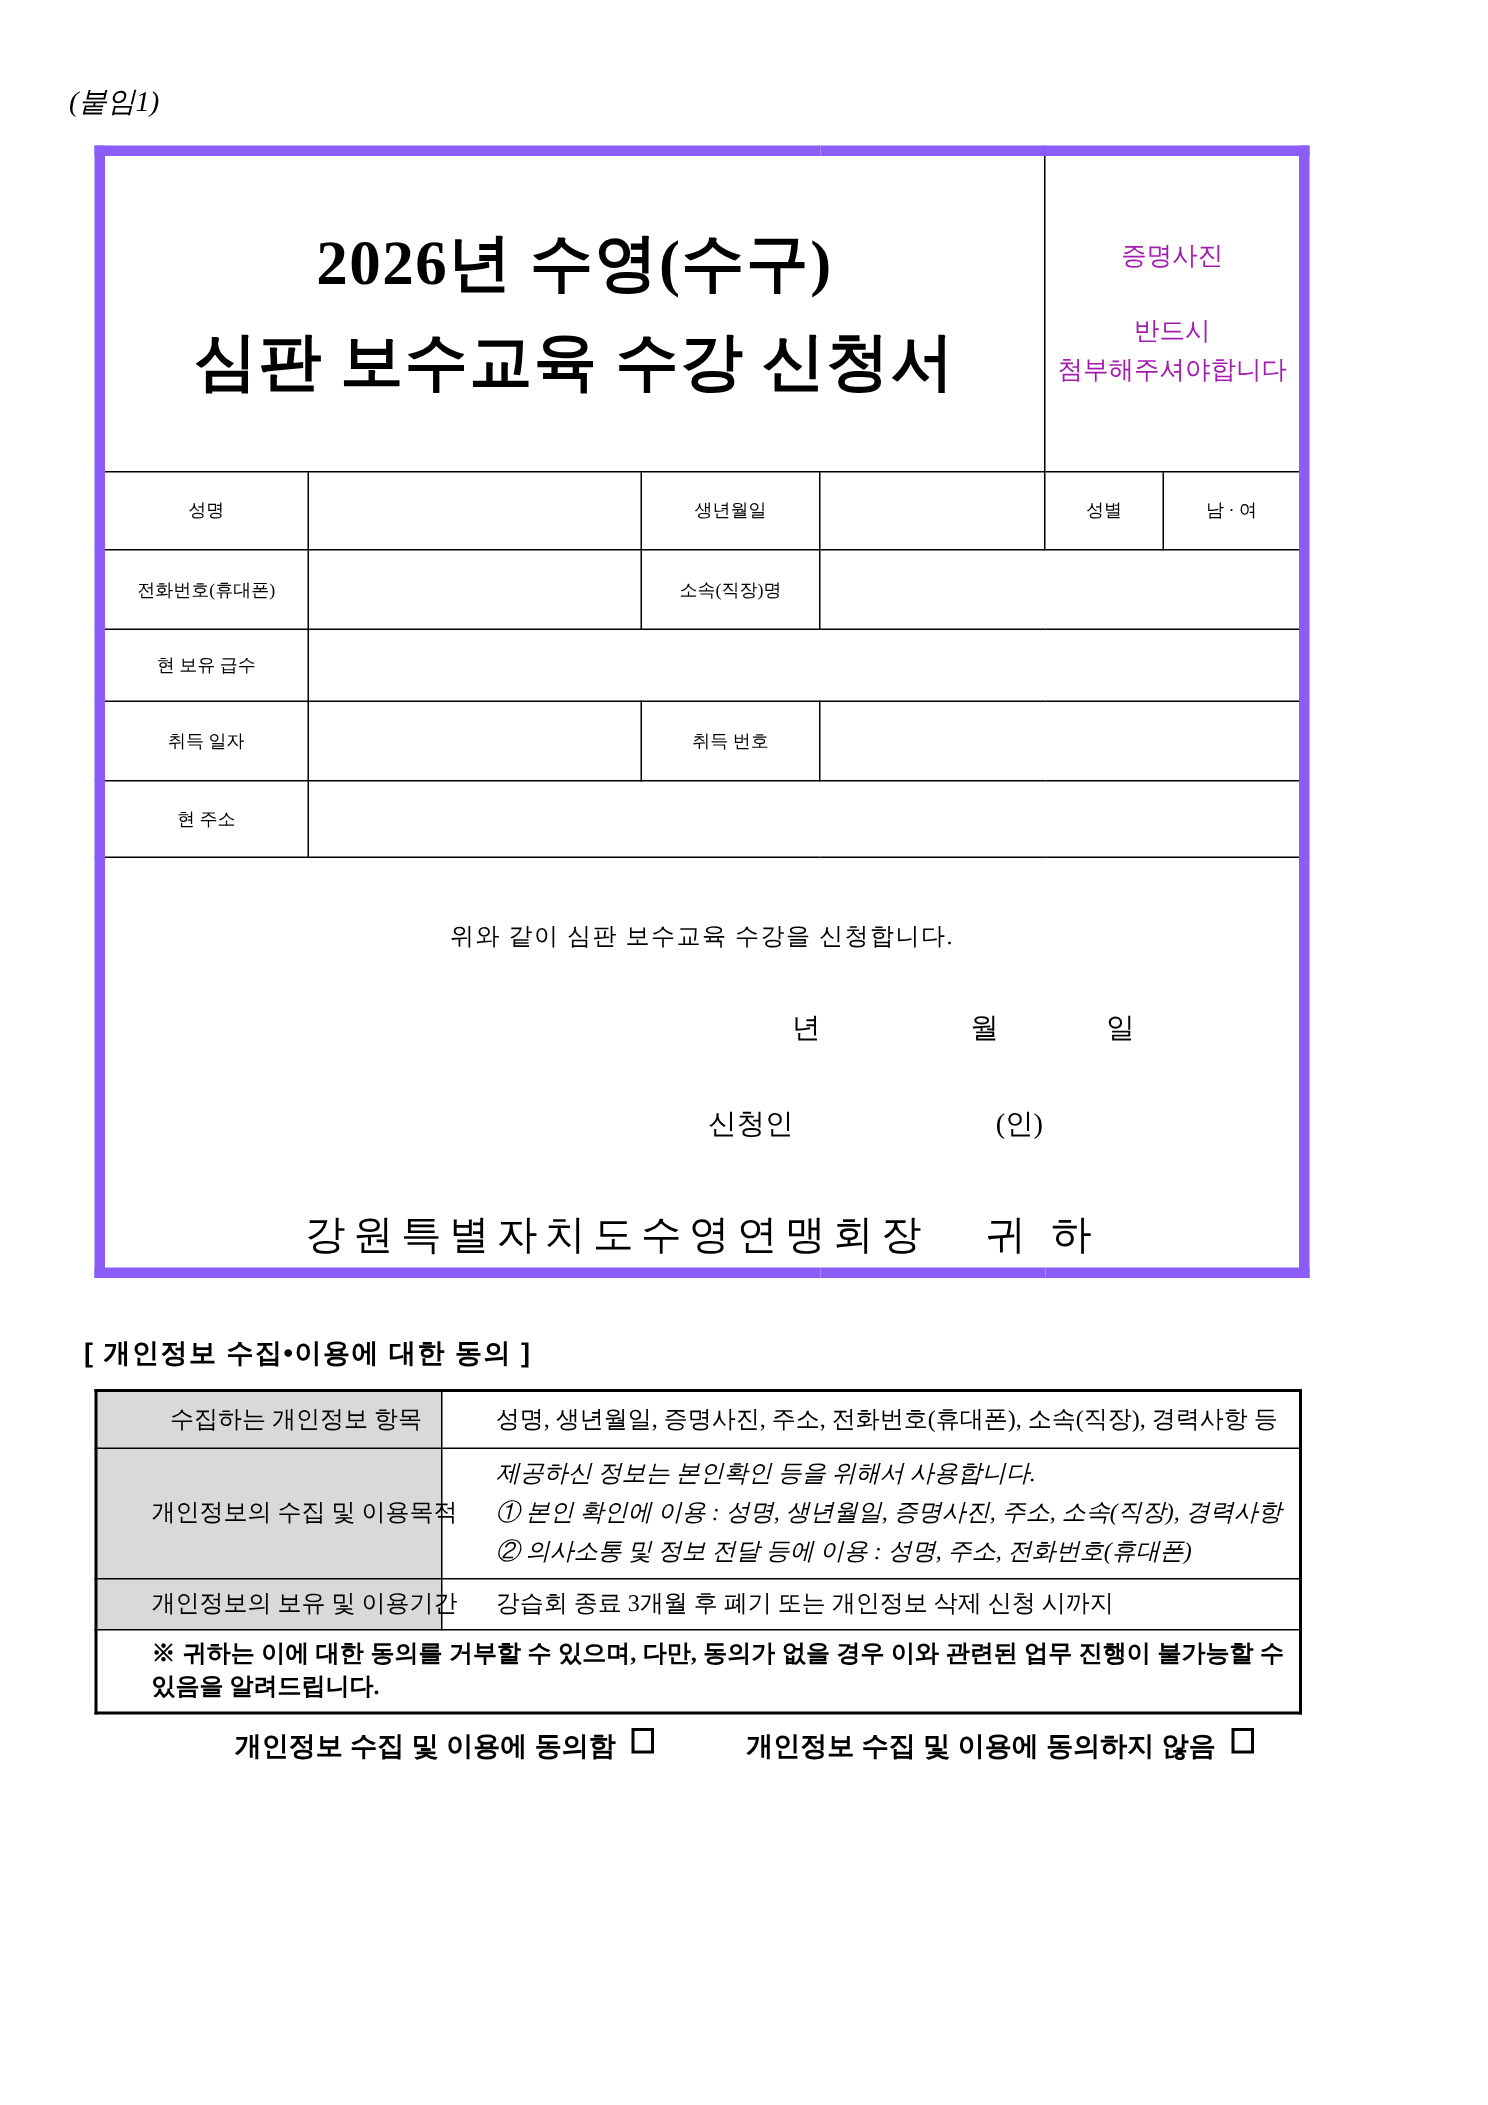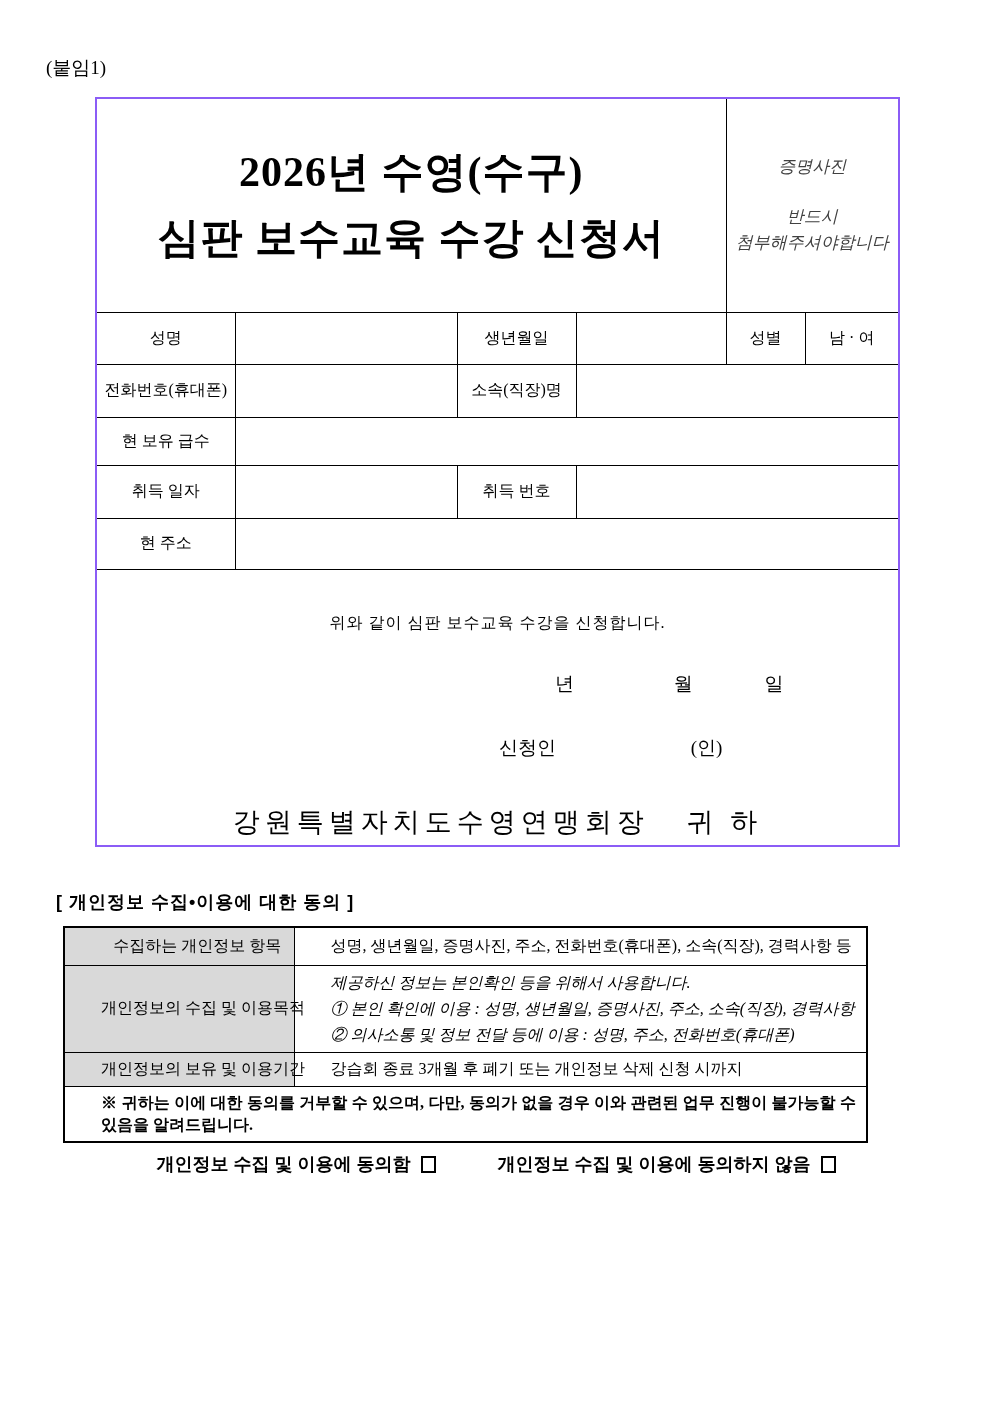--- a/index.html
+++ b/index.html
@@ -8,40 +8,40 @@
     position:relative;
     width:992px; height:1403px;
     background:#ffffff;
     font-family:"Liberation Serif","DejaVu Serif",serif;
     color:#000;
     overflow:hidden;
   }
   .attach {
     position:absolute; left:46px; top:55px;
     font-size:19px;
+    font-style:italic;
   }
 
   
   .form-table {
     position:absolute; left:63px; top:97px;
     width:803px;
     border-collapse:collapse; table-layout:fixed;
-    border:2px solid #8b5cf6;
-    margin-left:32px;
+    border:7px solid #8b5cf6;
   }
   .form-table td { border:1px solid #000; vertical-align:middle; }
 
   .title-cell { text-align:center; }
   .title-line { font-size:42px; font-weight:bold; line-height:66px; letter-spacing:1px; white-space:nowrap; }
 
   .photo-cell { text-align:center; vertical-align:middle; }
-  .photo-text { color:#404040; font-size:17px; line-height:26px;font-style:italic; }
+  .photo-text { color:#a21caf; font-size:17px; line-height:26px; }
   .photo-spacer { height:24px; }
 
-  .lbl { text-align:center; font-size:16px; white-space:nowrap; }
+  .lbl { text-align:center; font-size:12px; white-space:nowrap; }
   .val {}
 
   .footer-cell { vertical-align:top; }
   .decl { text-align:center; font-size:16px; margin-top:38px; letter-spacing:1px; }
   .date-line { font-size:19px; margin-top:37px; white-space:nowrap; }
   .date-line .y { margin-left:458px; }
   .date-line .m { margin-left:95px; }
   .date-line .d { margin-left:67px; }
   .applicant-line { font-size:19px; margin-top:38px; white-space:nowrap; }
   .applicant-line .ap { margin-left:402px; }
@@ -69,21 +69,21 @@
   .cval-line { line-height:26px; white-space:nowrap;font-style:italic; }
   .note-cell { padding:5px 10px; line-height:22px; text-align:justify;font-weight:bold; }
 
   .choices {
     position:absolute; left:0; top:1152px; width:992px;
     display:flex; justify-content:center; gap:62px;
     font-family:"Liberation Sans","DejaVu Sans",sans-serif;
     font-weight:bold; font-size:18px;
     white-space:nowrap;
   }
-  .choice { display:flex; align-items:center; gap:10px; }
+  .choice { display:flex; gap:10px; }
   .cbox { display:inline-block; width:15px; height:17px; border:2px solid #000; background:#fff; }
 </style>
 </head>
 <body>
 
 <div class="page">
 
   <div class="attach">(붙임1)</div>
 
   <table class="form-table">

